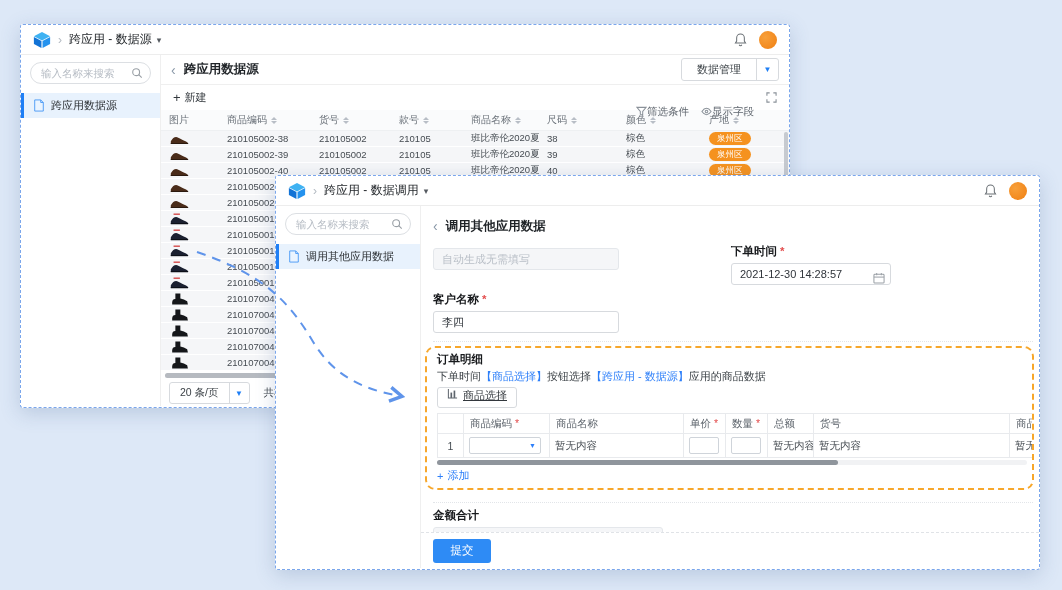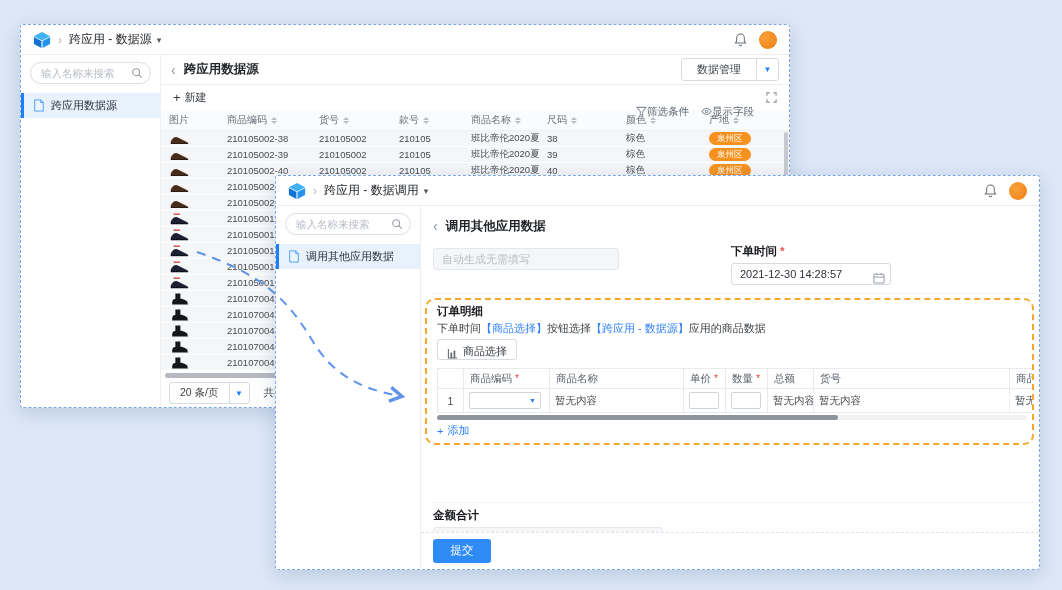--- a/index.html
+++ b/index.html
@@ -99,21 +99,21 @@
   .inp::placeholder { color:#b9bfc7; }
   .inp.dis { background:#f5f6f8; border-color:#e4e7eb; }
   .w186 { width:186px; } .w160 { width:160px; padding-right:24px; } .w230 { width:230px; }
   .date-wrap { position:relative; width:160px; }
   .date-wrap svg { position:absolute; right:6px; top:9px; width:12px; height:12px; }
   .cust-row { margin-top:7px; }
   .dot-div { margin-top:8px; border-top:1px dotted #e2e5e9; }
   .detail-box { margin:4px 0 0 -8px; width:609px; border:2px dashed #f7a72b; border-radius:10px; padding:4px 0 5px 10px; overflow:hidden; }
   .db-title { font-size:11.5px; font-weight:700; color:#17191c; }
   .db-hint { margin-top:2px; font-size:11px; color:#3c4247; }
-  .sel-btn { margin-top:3px; height:21px; display:inline-flex; align-items:flex-end; gap:5px; padding:0 9px; border:1px solid #d7dade; border-radius:3px; background:#fff; font-size:11px; color:#33383d; cursor:pointer; }
+  .sel-btn { margin-top:3px; height:21px; display:inline-flex; align-items:flex-start; gap:5px; padding:0 9px; border:1px solid #d7dade; border-radius:3px; background:#fff; font-size:11px; color:#33383d; cursor:pointer;text-decoration:underline; }
   .sel-btn svg { width:11px; height:11px; }
   .dt-clip { margin-top:5px; width:595px; overflow:hidden; }
   .dt-grid { width:772px; border-top:1px solid #e8eaed; border-bottom:1px solid #e8eaed; }
   .dt-row { display:grid; grid-template-columns:26px 86px 134px 42px 42px 46px 196px 200px; }
   .dt-h .hcell { height:19px; line-height:19px; font-size:10.5px; color:#5d646c; padding-left:6px; border-left:1px solid #e8eaed; white-space:nowrap; overflow:hidden; }
   .dt-b .rcell { height:24px; display:flex; align-items:center; padding:0 5px; border-left:1px solid #e8eaed; border-top:1px solid #e8eaed; font-size:10.5px; color:#464c52; overflow:hidden; white-space:nowrap; }
   .rcell.center { justify-content:center; }
   .empty { color:#b9bfc7; }
   .mini-select { width:72px; height:17px; border:1px solid #cfd4da; border-radius:2px; background:#fff; display:flex; align-items:center; justify-content:flex-end; padding-right:4px; cursor:pointer; }
   .mini-select .sc { color:#2d7ff9; font-size:7px; }
@@ -566,20 +566,24 @@
             <div class="date-wrap">
               <input class="inp w160" value="2021-12-30 14:28:57" style="">
               <svg viewBox="0 0 13 13" fill="none" stroke="#9aa0a6" stroke-width="1.1">
                 <rect x="1" y="2.5" width="11" height="9.5" rx="1"></rect>
                   <line x1="1" y1="5.5" x2="12" y2="5.5"></line>
                   <line x1="4" y1="1" x2="4" y2="3.6"></line>
                   <line x1="9" y1="1" x2="9" y2="3.6"></line>
               </svg>
             </div>
           </div>
+        </div>
+        <div class="cust-row">
+          <div class="flabel"><span>客户名称</span><span class="req">*</span></div>
+          <input class="inp w186" value="李四" style="">
         </div>
         <div class="dot-div"></div>
 
         <div class="detail-box">
           <div class="db-title">订单明细</div>
           <div class="db-hint">
             <span>下单时间</span><span class="lnk">【商品选择】</span><span>按钮选择</span><span class="lnk">【跨应用 - 数据源】</span><span>应用的商品数据</span>
           </div>
           <button class="sel-btn">
             <svg viewBox="0 0 12 12" fill="none" stroke="#5d646c" stroke-width="1.1">

